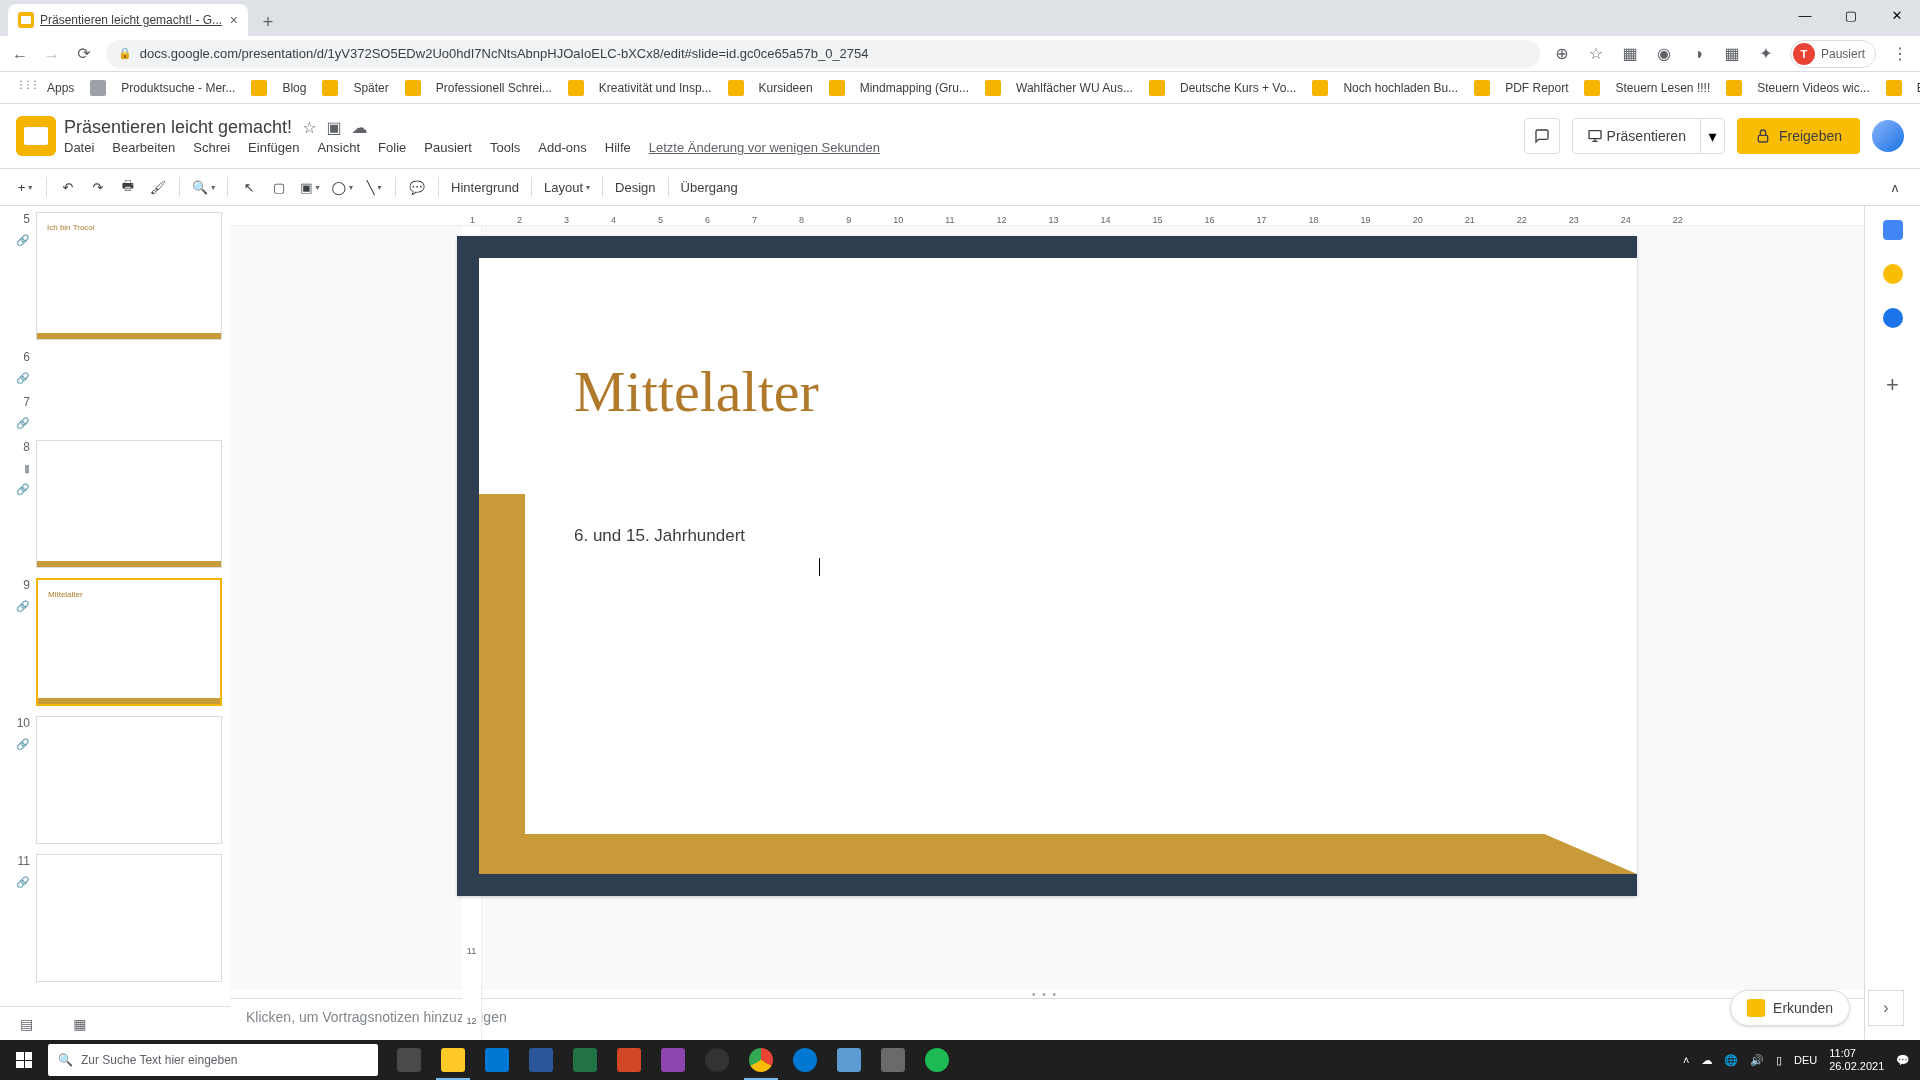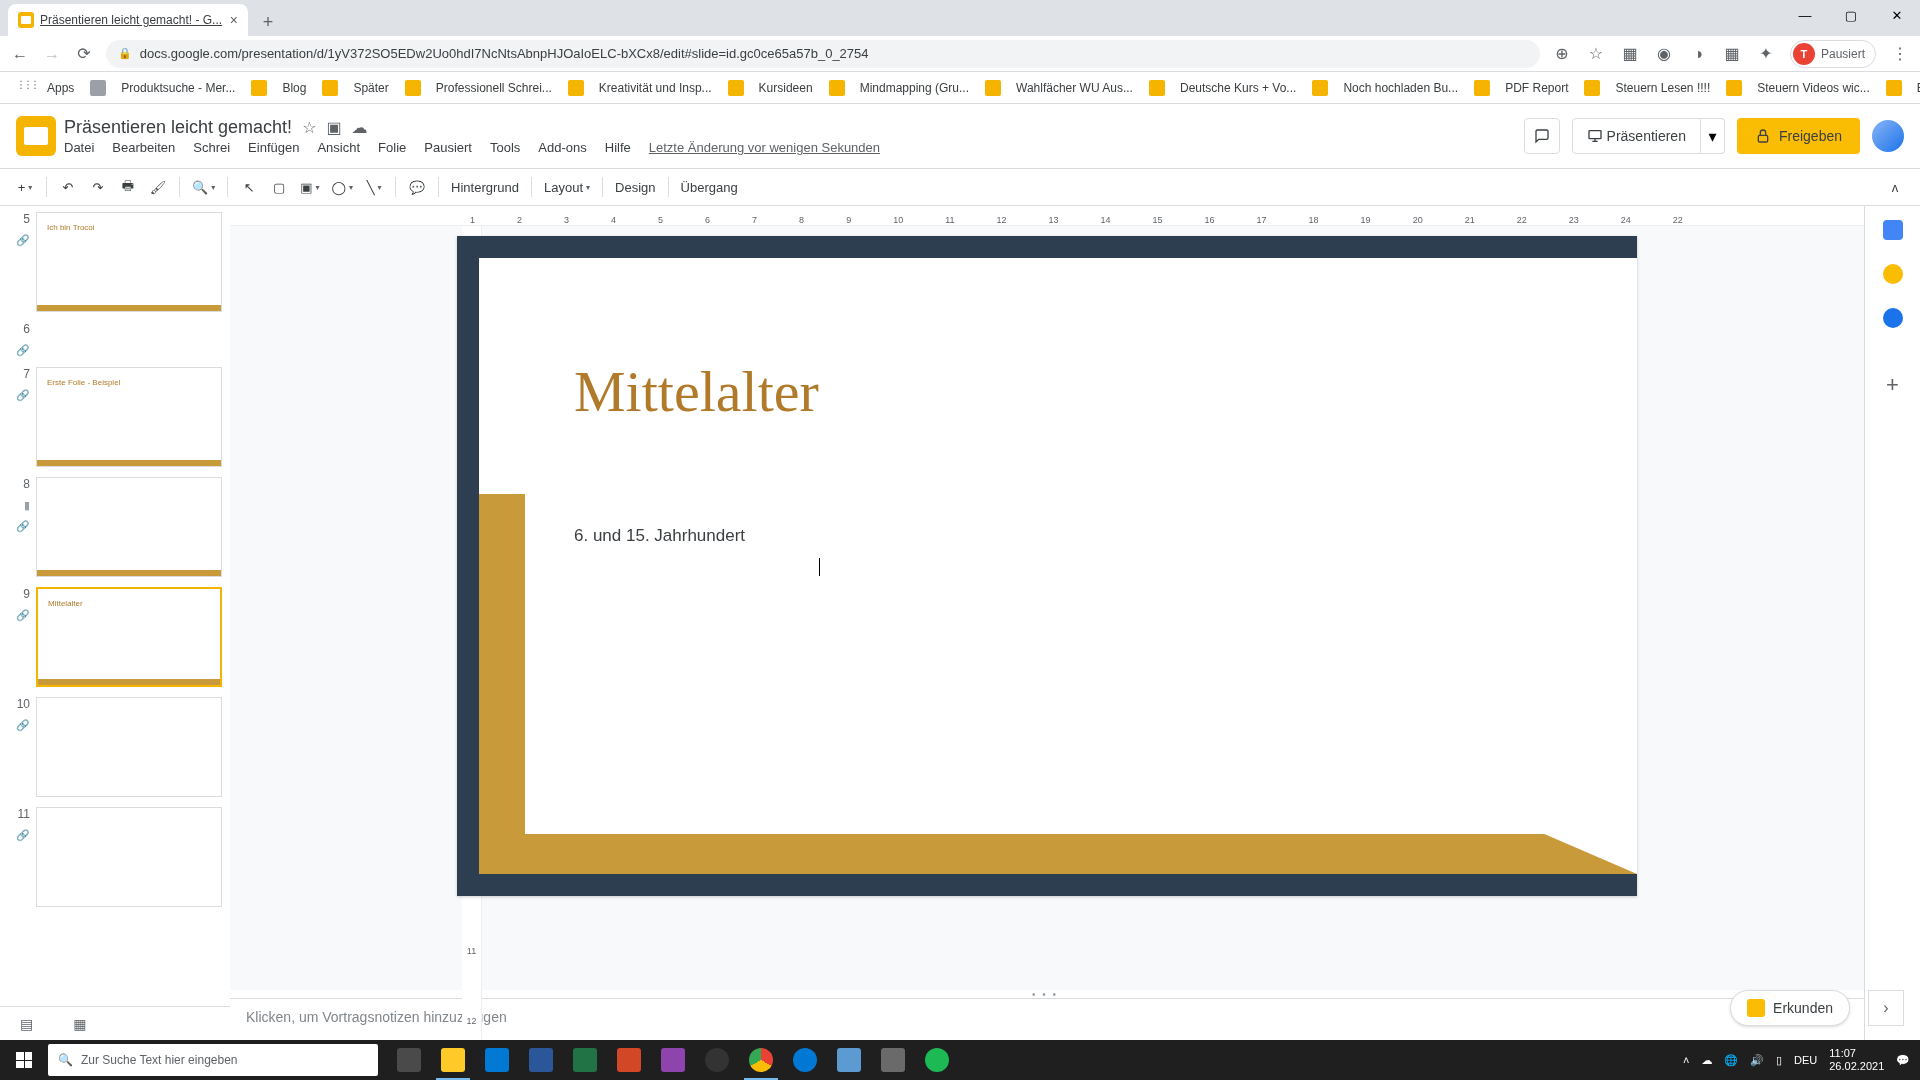--- a/index.html
+++ b/index.html
@@ -56,21 +56,21 @@
 .tb-sep { width: 1px; height: 20px; background: #dadce0; margin: 0 4px; }
 .tb-dd::after { content: "▾"; font-size: 8px; margin-left: 3px; color: #5f6368; }
 .tb-collapse { margin-left: auto; }
 
 
 .workspace { display: flex; height: calc(100% - 36px - 36px - 32px - 64px - 38px - 40px); }
 .film-strip { width: 230px; background: #fff; padding: 6px 8px; overflow-y: auto; display: flex; flex-direction: column; gap: 10px; }
 .slide-entry { display: flex; gap: 6px; }
 .slide-meta { width: 22px; display: flex; flex-direction: column; align-items: flex-end; gap: 8px; font-size: 12px; color: #5f6368; }
 .meta-ico { font-size: 11px; color: #9aa0a6; }
-.thumb { flex: 1; height: 100px; border: 1px solid #dadce0; background: #fff; position: relative; }
+.thumb { flex: 1; height: 128px; border: 1px solid #dadce0; background: #fff; position: relative; }
 .thumb.active { border: 2px solid #f4b400; background:#fff8e1; }
 .thumb.active .th-body{ background:#fff;}
 
 .th-strip-b { position:absolute; bottom:0; left:0; right:0; height:6px; background:#c99a3a;}
 .th-text-title { position:absolute; top:10px; left:10px; font-size:8px; color:#b07a2a; }
 
 .film-footer { height: 34px; border-top: 1px solid #dadce0; display: flex; align-items: center; padding: 0 20px; gap: 40px; width:230px; position:absolute; bottom:40px; left:0; background:#fff; }
 .ff-btn { color:#5f6368; font-size:14px; }
 
 
@@ -318,24 +318,20 @@
     <div class="slide-entry">
       <div class="slide-meta">
           <span>6</span>
           <span class="meta-ico">🔗</span>
         </div>
     </div>
     <div class="slide-entry">
       <div class="slide-meta">
           <span>7</span>
           <span class="meta-ico">🔗</span>
-        </div>
-      <div class="thumb">
-          <div class="th-text-title">Erste Folie - Beispiel</div>
-          <div class="th-strip-b"></div>
         </div>
     </div>
     <div class="slide-entry">
       <div class="slide-meta">
           <span>8</span>
           <span class="meta-ico">▮</span>
           <span class="meta-ico">🔗</span>
         </div>
       <div class="thumb">
           <div class="th-strip-b"></div>

